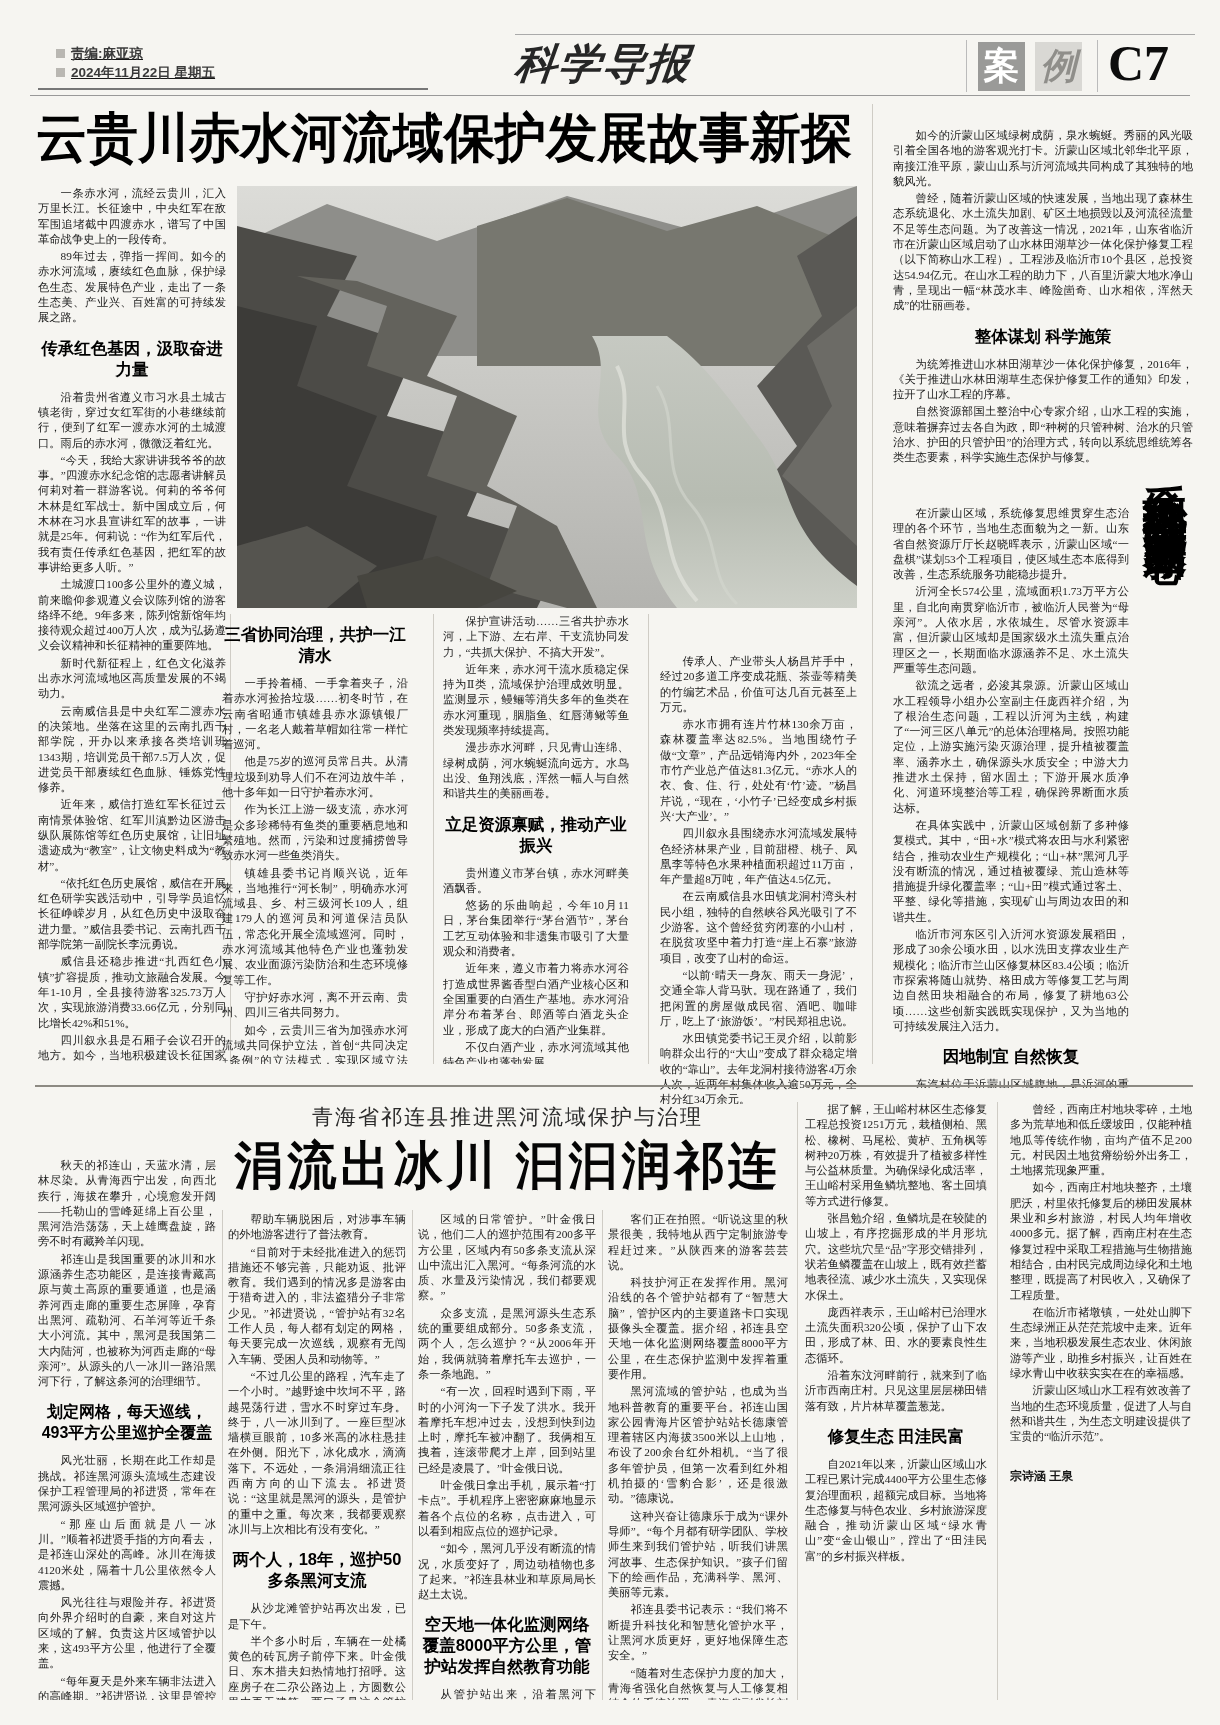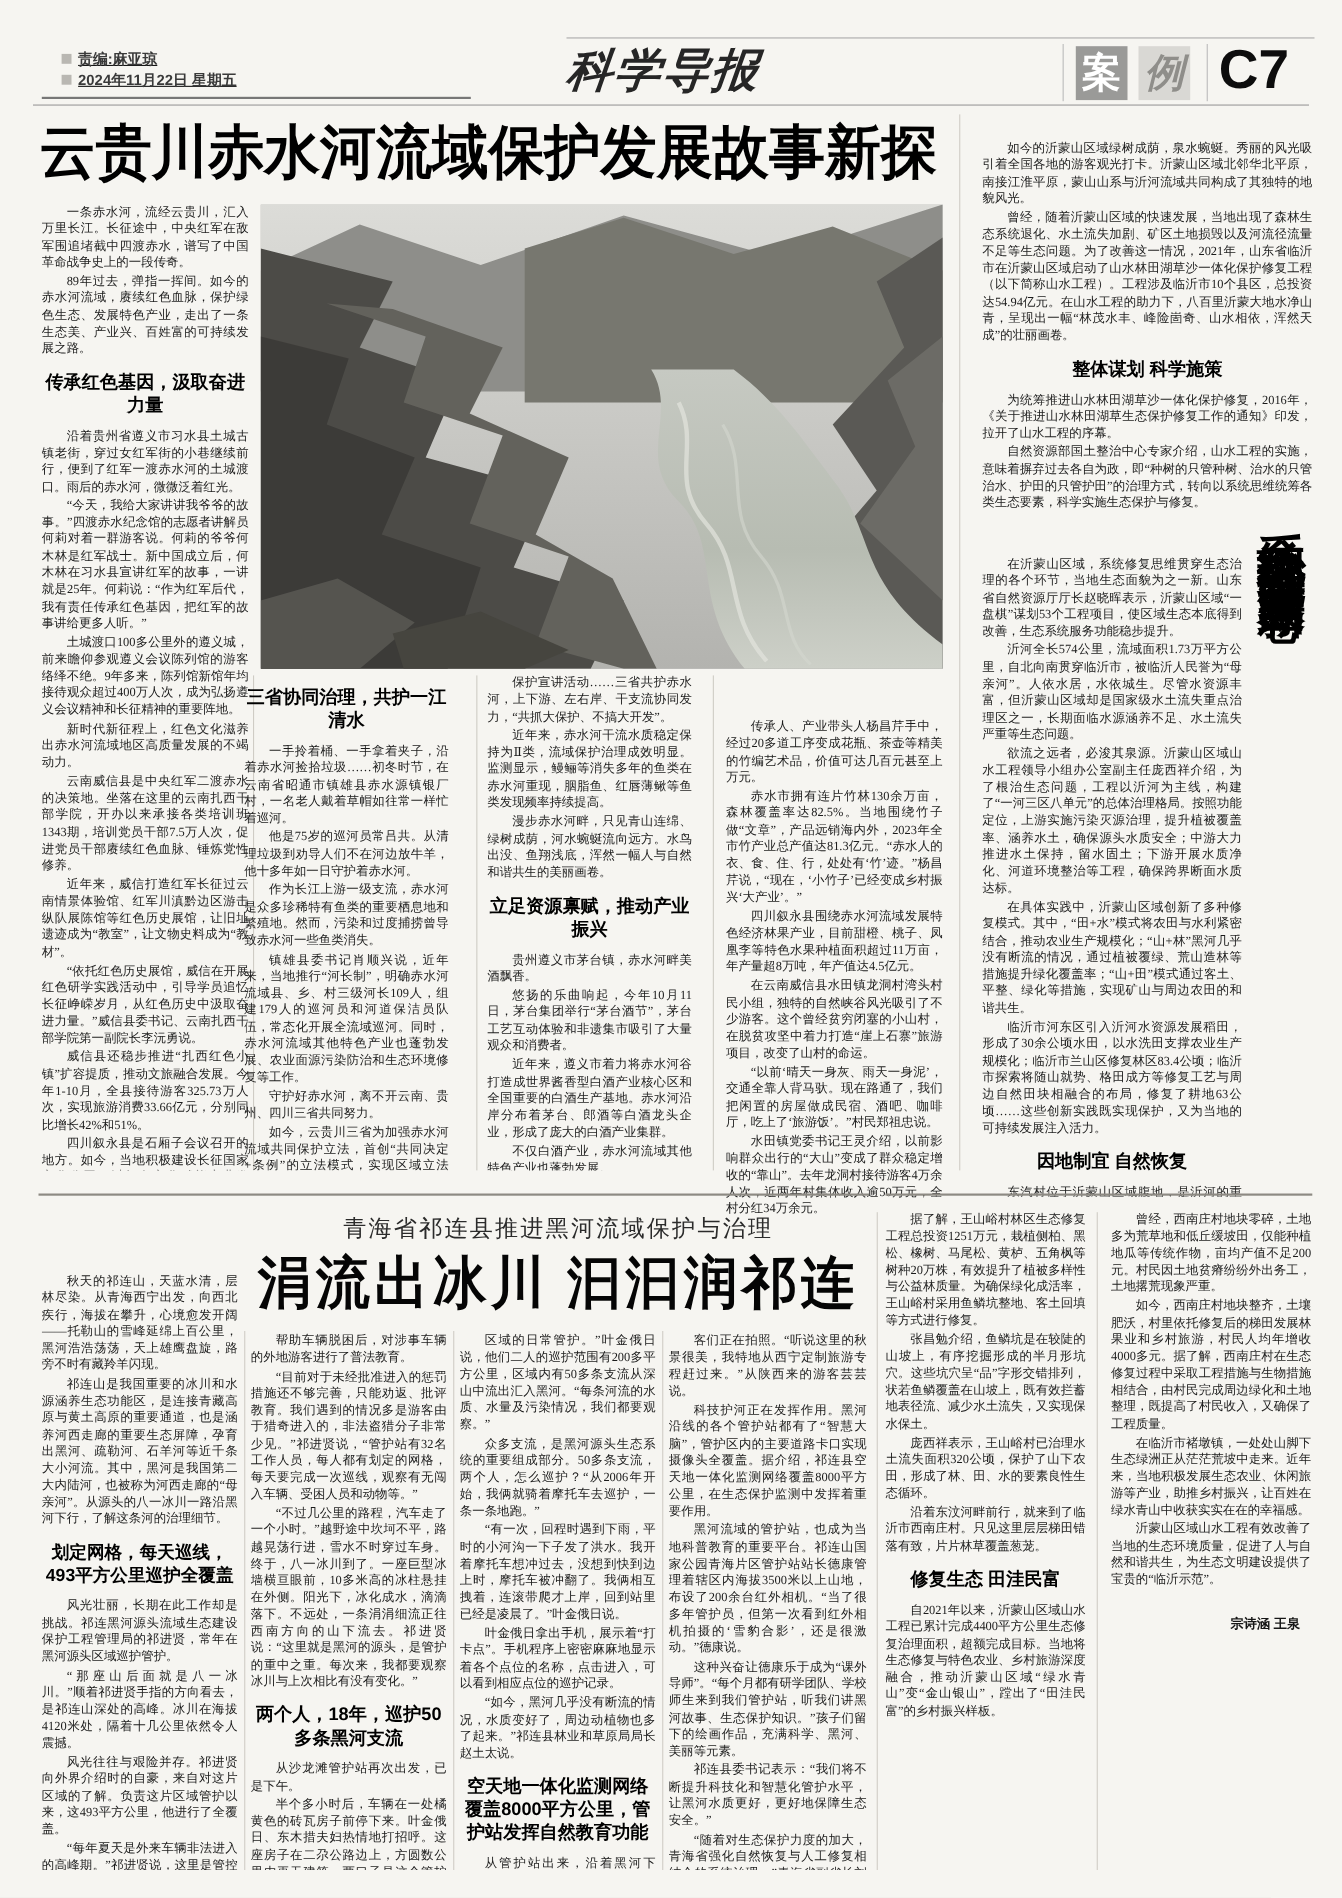--- a/index.html
+++ b/index.html
@@ -18,28 +18,28 @@
   .hdr-meta-rule{position:absolute;left:38px;top:88px;width:390px;height:1.5px;background:#777;}
   .masthead{position:absolute;left:515px;top:36px;width:230px;font-family:"DejaVu Serif",serif;
     font-size:42px;font-weight:bold;font-style:italic;color:#262626;transform:skewX(-6deg);letter-spacing:2px;}
   .hdr-top-rule{position:absolute;left:515px;top:34px;width:680px;height:1px;background:#aaa;}
   .hdr-bottom-rule{position:absolute;left:30px;top:95px;width:1160px;height:1px;background:#999;}
   .badge{position:absolute;top:42px;display:flex;}
   .badge .b1{width:47px;height:49px;background:#9a9a98;color:#fff;font-family:"Liberation Sans",sans-serif;
     font-weight:bold;font-size:36px;display:flex;align-items:center;justify-content:center;}
   .badge .b2{width:47px;height:49px;background:#d9d8d4;color:#8f8e8a;font-family:"DejaVu Serif",serif;
     font-weight:bold;font-style:italic;font-size:36px;display:flex;align-items:center;justify-content:center;margin-left:10px;}
-  .pageno{position:absolute;left:1108px;top:34px;font-family:Liberation Sans, sans-serif;font-weight:bold;font-size:50px;color:#0d0d0d;}
+  .pageno{position:absolute;left:1108px;top:34px;font-family:Liberation Serif, serif;font-weight:bold;font-size:50px;color:#0d0d0d;}
   .hdr-vrule{position:absolute;top:40px;width:1px;height:52px;background:#bbb;}
 
   
   .graf{font-size:11.3px;line-height:15.3px;text-align:justify;text-indent:2em;margin:0 0 2px 0;color:#1b1b1b;}
   .subhead{font-family:"Liberation Sans",sans-serif;font-weight:bold;color:#000;
     font-size:16.5px;line-height:21px;text-align:center;margin:12px 0 10px 0;}
-  .byline{font-weight:bold;font-size:12px;text-align:right;padding-right:10px;margin-top:23px;font-family:"Liberation Sans",sans-serif;}
+  .byline{font-weight:bold;font-size:12px;padding-right:10px;margin-top:23px;font-family:"Liberation Sans",sans-serif;}
   .col{position:absolute;overflow:hidden;}
 
   
   .main-headline{position:absolute;left:36px;top:104px;width:832px;
     font-family:"Liberation Sans",sans-serif;font-weight:bold;font-size:51px;line-height:66px;
     color:#000;letter-spacing:0px;white-space:nowrap;transform:scaleY(1.04);transform-origin:left top;}
   .photo{position:absolute;left:237px;top:186px;width:620px;height:422px;background:#b9b9b7;}
   .vrule{position:absolute;width:1px;background:#cfccc5;}
   .hr-div{position:absolute;height:2px;background:#8d8a83;}
 

